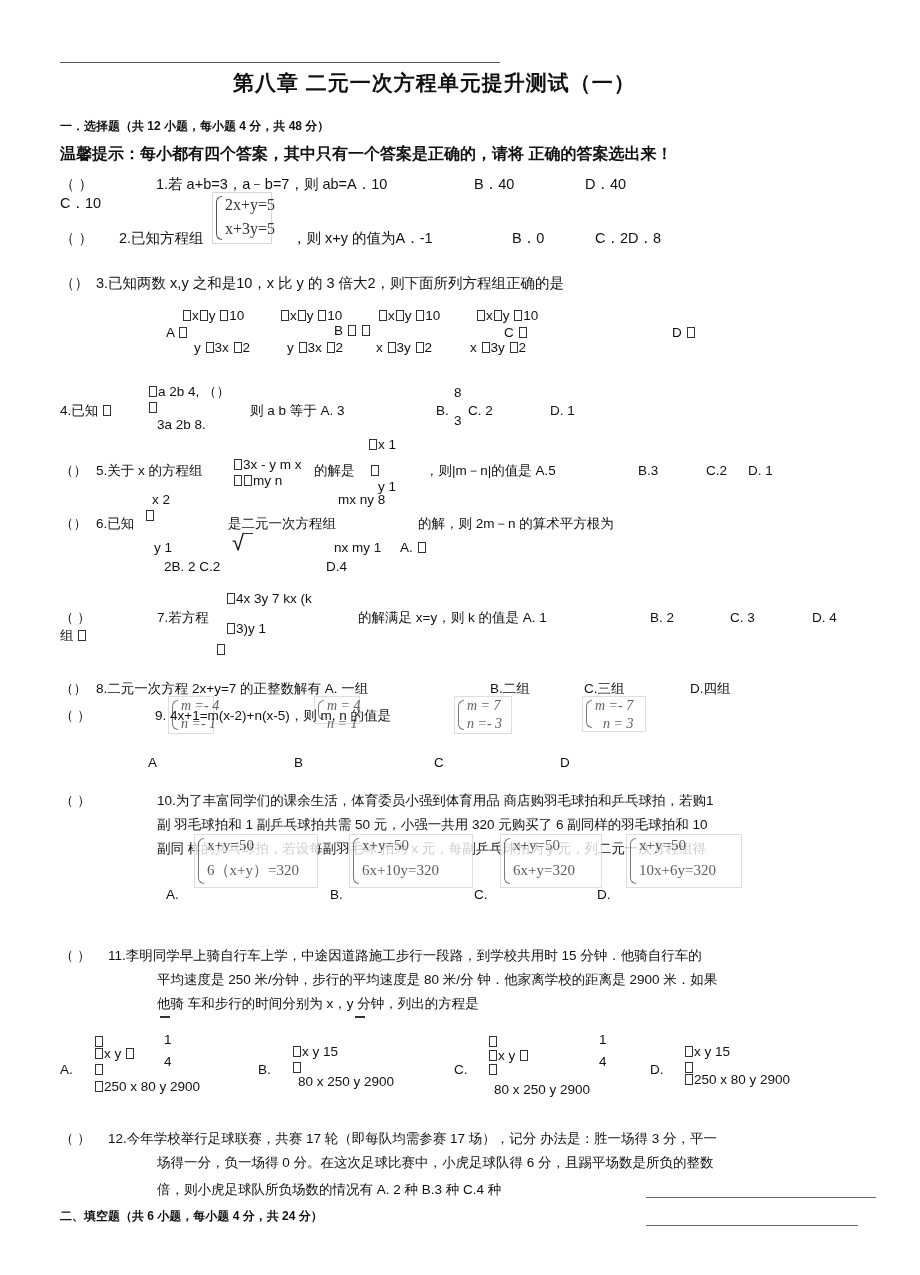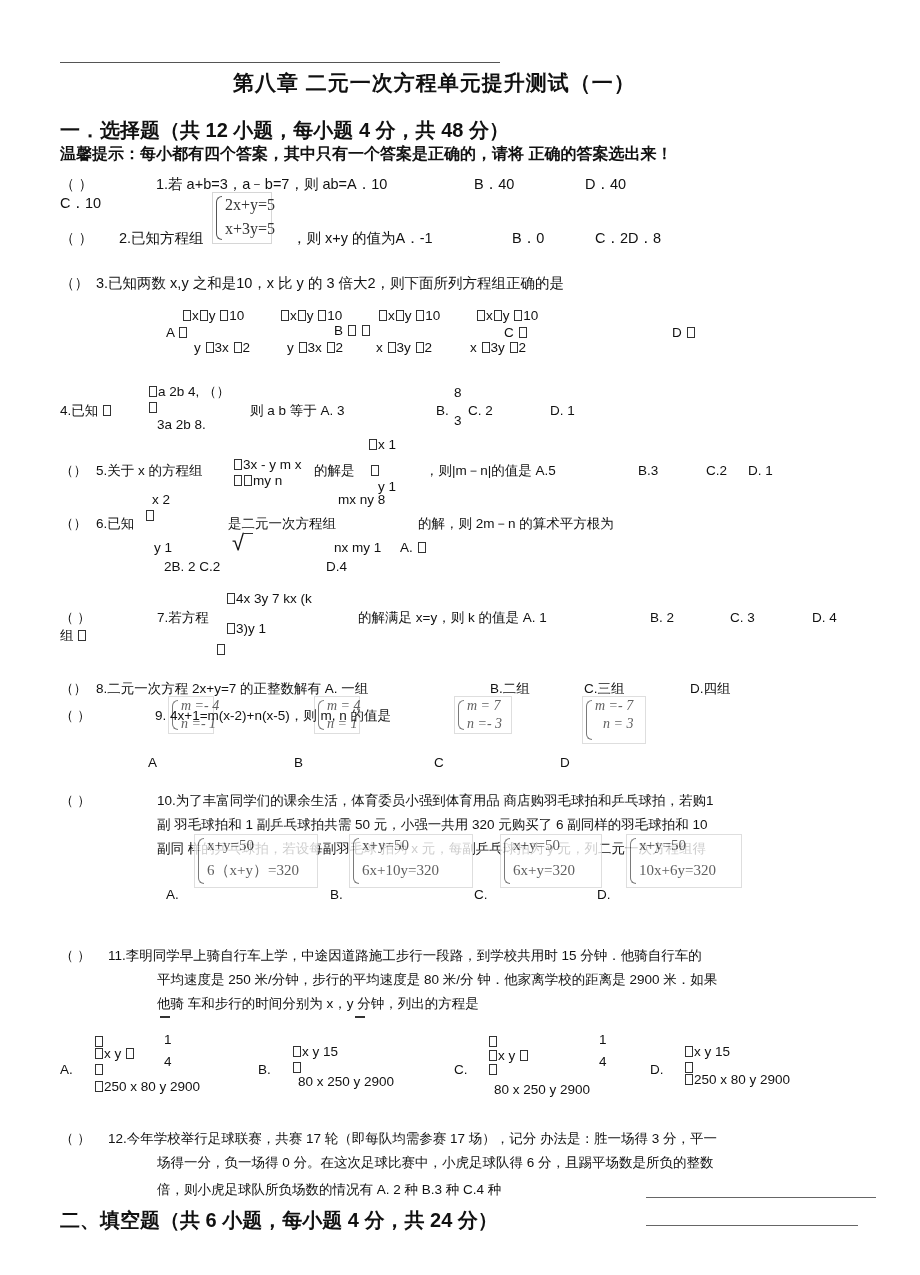--- a/index.html
+++ b/index.html
@@ -1,21 +1,21 @@
 <!DOCTYPE html>
 <html><head>
 <meta charset="utf-8">
 <style>
   * { margin: 0; padding: 0; box-sizing: border-box; }
   html, body { width: 920px; height: 1275px; background: #ffffff; overflow: hidden; }
   body { position: relative; font-family: "Liberation Sans", "DejaVu Sans", sans-serif; color: #111; font-size: 14.5px; }
   .abs { position: absolute; white-space: nowrap; line-height: 1; }
   .top-rule { position: absolute; left: 60px; top: 62px; width: 440px; border-top: 1.5px solid #555; }
   .title { font-size: 21px; font-weight: bold; letter-spacing: 1px; }
-  .section { font-size: 20px; font-weight: bold; }
+  .section { font-size: 12px; font-weight: bold; }
   .tip { font-size: 16px; font-weight: bold; }
   .box { display: inline-block; width: 8px; height: 11px; border: 1px solid #333; vertical-align: -1px; margin: 0 1px; }
   .sm { font-size: 13.5px; }
   .eqimg { position: absolute; border: 1px solid #d6d6d6; background: #fff; font-family: "Liberation Serif", "DejaVu Serif", serif; color: #333; font-size: 15px; padding: 1px 4px 1px 12px; line-height: 1.25; }
   .eqimg::before { content: ""; position: absolute; left: 3px; top: 3px; bottom: 3px; width: 5px; border: 1.5px solid #555; border-right: none; border-radius: 6px 0 0 6px; }
   .eqimg.faded { opacity: 0.78; }
   .eqline { display: block; white-space: nowrap; }
   .answer-line { position: absolute; border-top: 1.5px solid #666; }
   .sqrt { position: absolute; font-size: 22px; }
   .sqrt-bar { position: absolute; border-top: 1px solid #333; width: 10px; }
@@ -140,30 +140,30 @@
     <span class="abs sm" style="left:584px; top:682px;">C.三组</span>
     <span class="abs sm" style="left:690px; top:682px;">D.四组</span>
   </div>
 
   <div>
     <span class="abs sm" style="left:60px; top:709px;">（          ）</span>
     <div class="eqimg faded" style="left:168px; top:696px; width:46px; height:38px; font-style:italic; font-size:14px; padding-top:0;">
       <span class="eqline">m =- 4</span>
       <span class="eqline">n =- 1</span>
     </div>
-    <div class="eqimg faded" style="left:314px; top:696px; width:46px; height:38px; font-style:italic; font-size:14px; padding-top:0;">
+    <div class="eqimg faded" style="left:314px; top:696px; width:46px; height:28px; font-style:italic; font-size:14px; padding-top:0;">
       <span class="eqline">m = 4</span>
       <span class="eqline">n = 1</span>
     </div>
     <span class="abs sm" style="left:155px; top:709px;">9. 4x+1=m(x-2)+n(x-5)，则 m, n 的值是</span>
     <div class="eqimg faded" style="left:454px; top:696px; width:58px; height:38px; font-style:italic; font-size:14px; padding-top:0;">
       <span class="eqline">m = 7</span>
       <span class="eqline">n =- 3</span>
     </div>
-    <div class="eqimg faded" style="left:582px; top:696px; width:64px; height:48px; font-style:italic; font-size:14px; padding-top:0;">
+    <div class="eqimg faded" style="left:582px; top:696px; width:64px; height:36px; font-style:italic; font-size:14px; padding-top:0;">
       <span class="eqline">m =- 7</span>
       <span class="eqline" style="padding-left:8px;">n = 3</span>
     </div>
     <span class="abs sm" style="left:148px; top:756px;">A</span>
     <span class="abs sm" style="left:294px; top:756px;">B</span>
     <span class="abs sm" style="left:434px; top:756px;">C</span>
     <span class="abs sm" style="left:560px; top:756px;">D</span>
   </div>
 
   <div>

